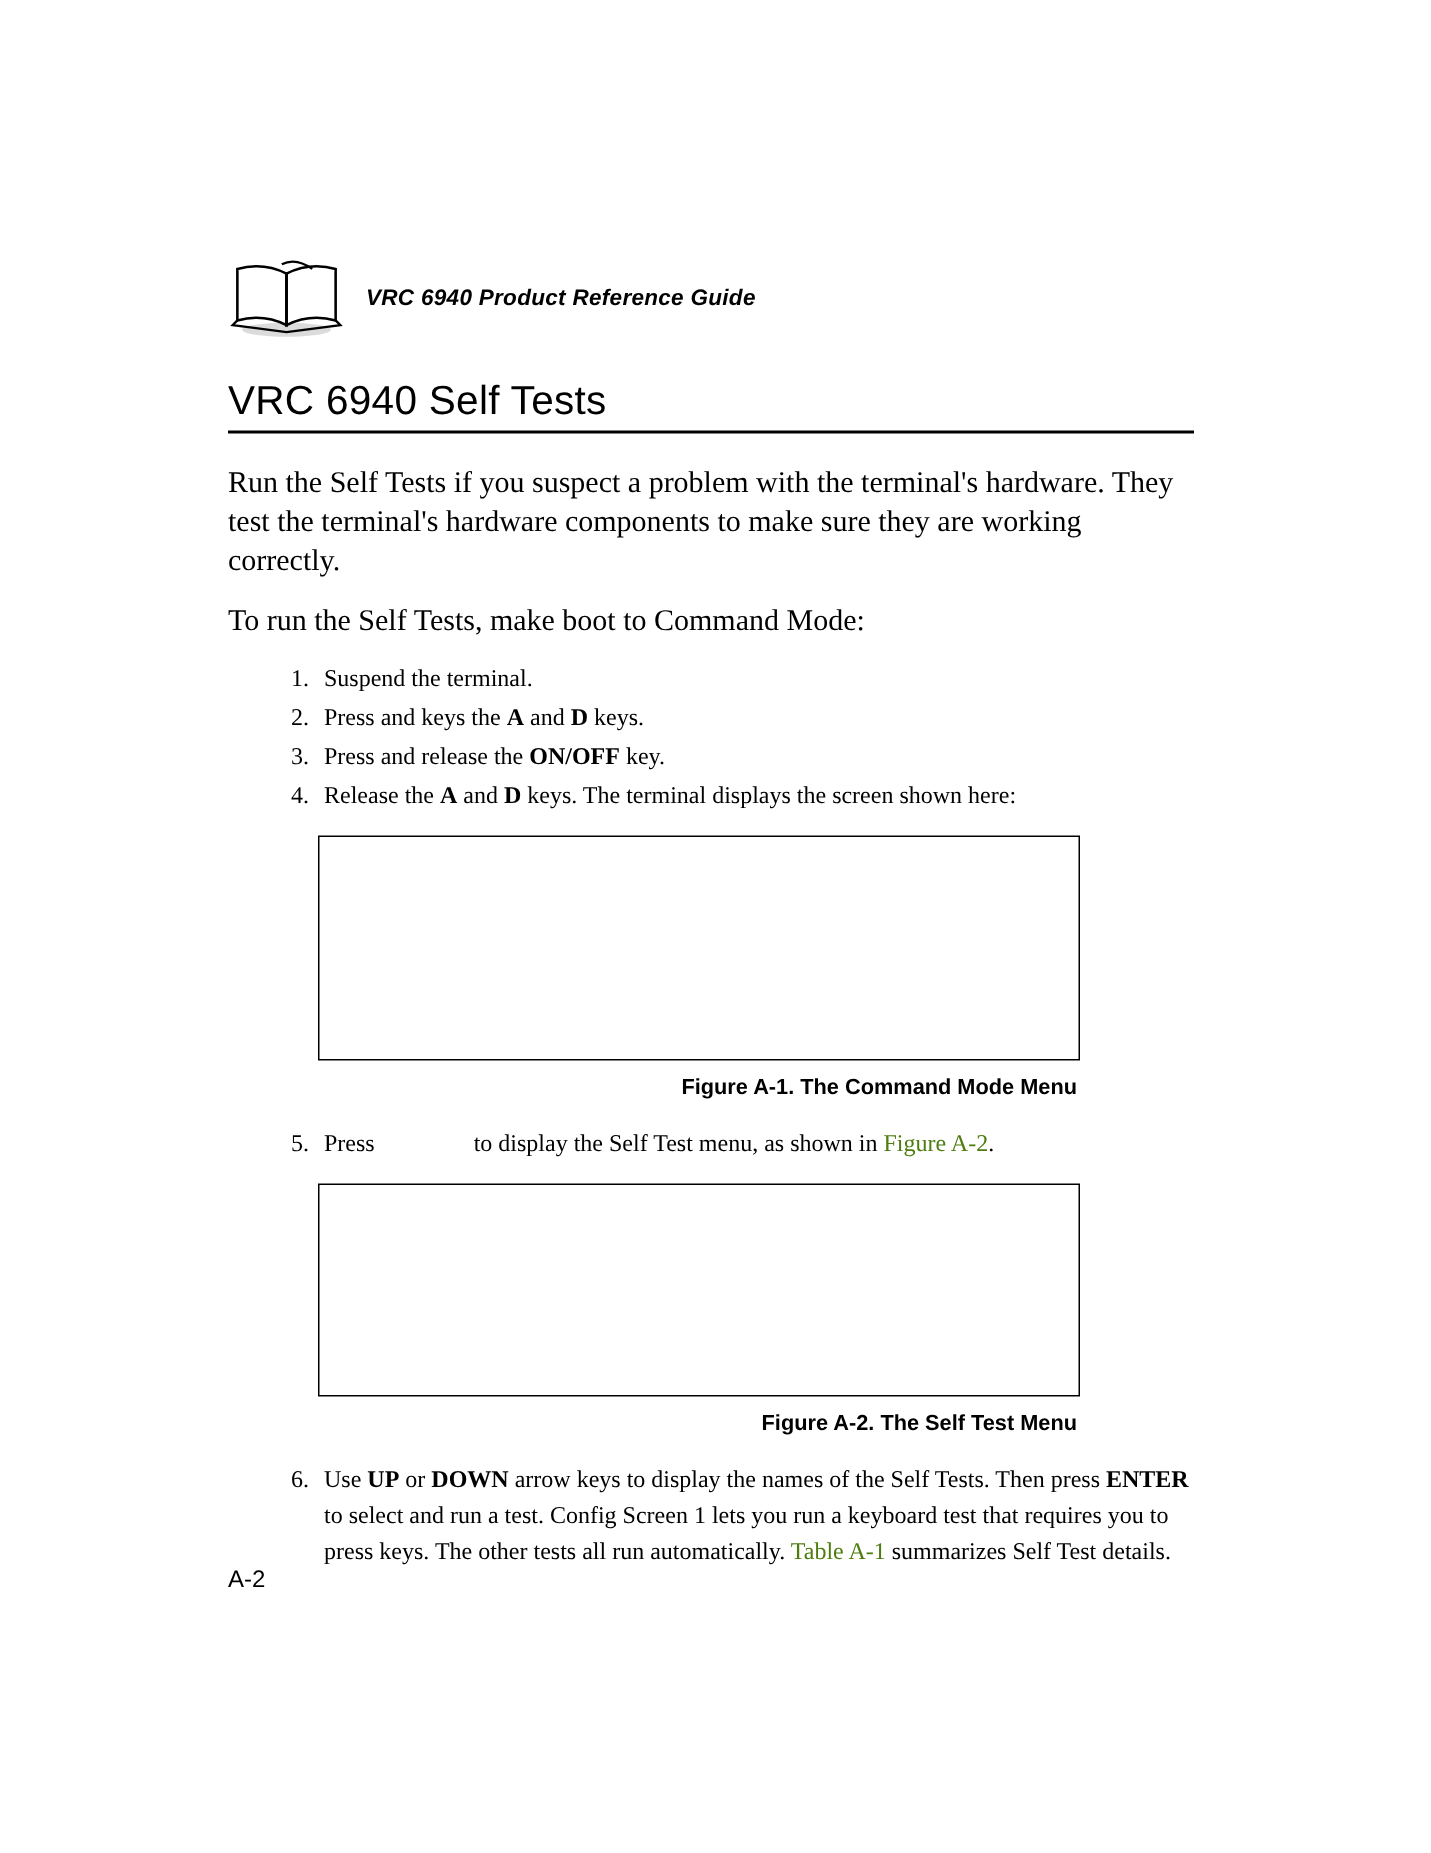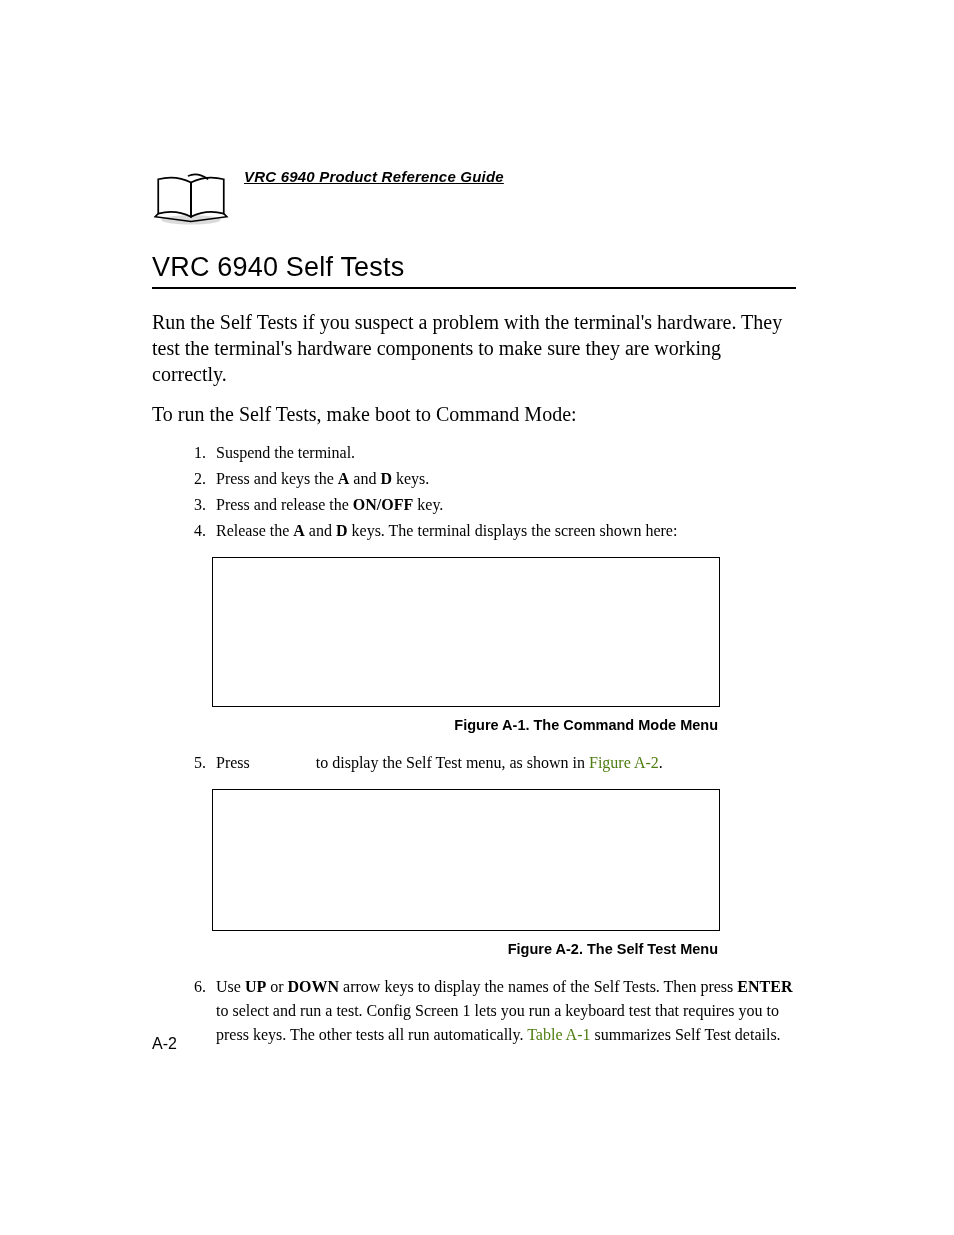--- a/index.html
+++ b/index.html
@@ -11,22 +11,22 @@
   }
   .page {
     width: 954px;
     height: 1235px;
     position: relative;
     box-sizing: border-box;
     padding: 168px 158px 0 152px;
   }
   .running-head {
     display: flex;
+    align-items: center;
     margin-bottom: 24px;
-    text-decoration: underline;
   }
   .book-icon {
     width: 78px;
     height: 60px;
     margin-right: 14px;
     flex: 0 0 auto;
   }
   .book-icon svg {
     width: 100%;
     height: 100%;
@@ -85,21 +85,21 @@
     font-family: "Myriad Pro", "Segoe UI", Arial, sans-serif;
     font-weight: 700;
     font-size: 14.5px;
   }
   .link {
     color: #4d7c0f;
   }
   .pagenum {
     position: absolute;
     left: 152px;
-    bottom: 182px;
+    bottom: 172px;
     font-family: "Myriad Pro", "Segoe UI", Arial, sans-serif;
     font-size: 16px;
   }
   .step-body {
     display: inline;
   }
   .press-blank {
     display: inline-block;
     width: 58px;
   }

